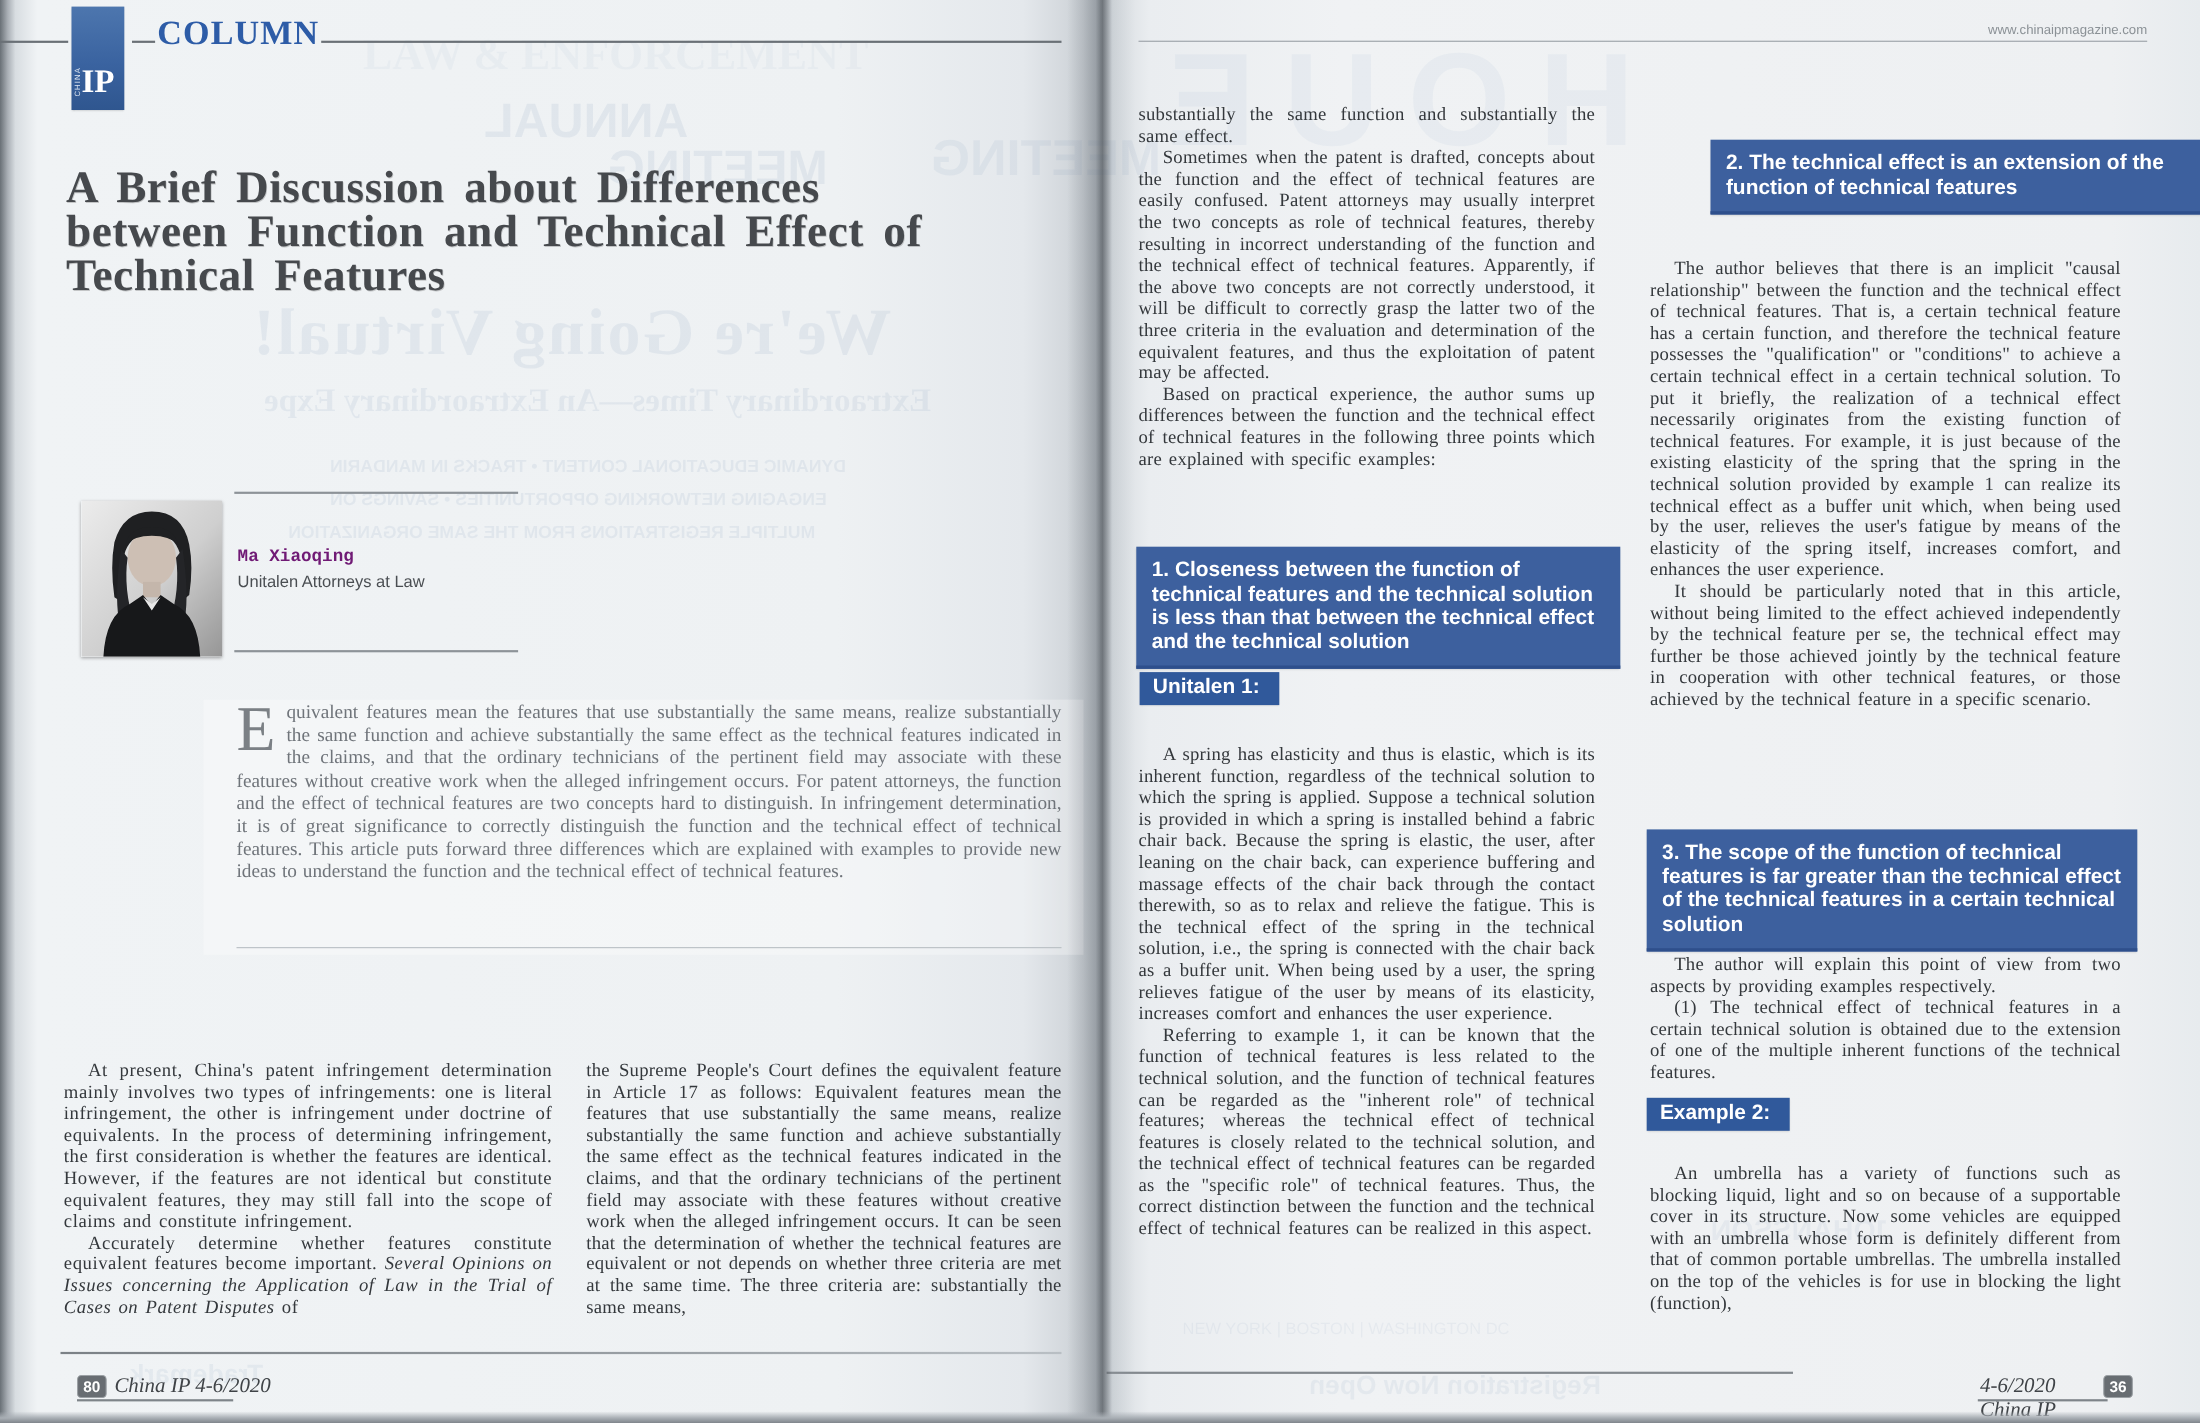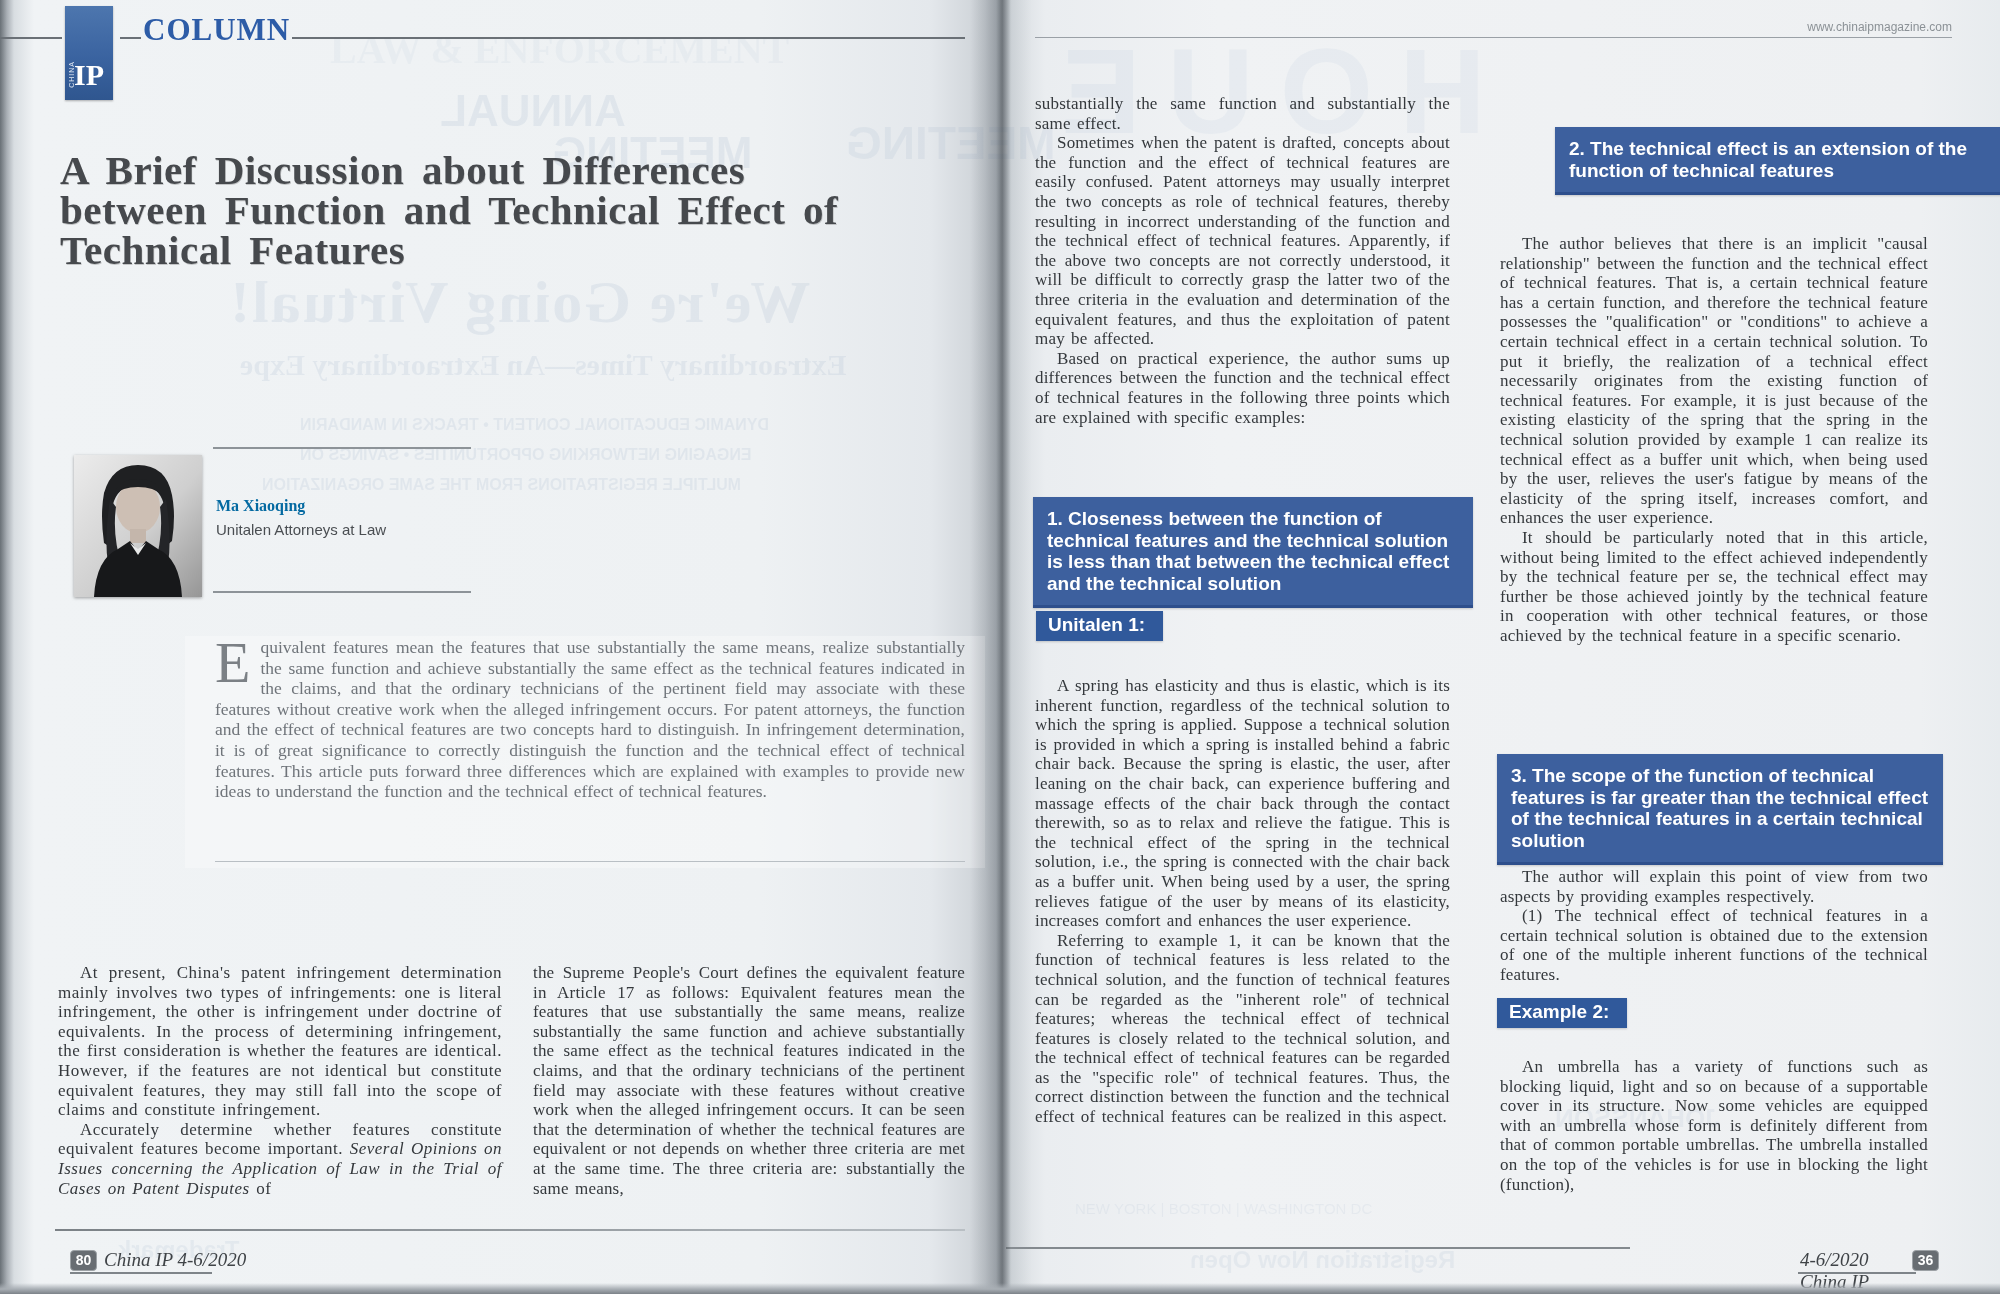--- a/index.html
+++ b/index.html
@@ -59,22 +59,22 @@
     font-size:12px; color:#8b9196; }
 
   
   .title { position:absolute; left:60px; top:150px; width:915px; color:#46494d;
     font-weight:bold; font-size:41px; line-height:40px; letter-spacing:.5px; word-spacing:7px;
     text-shadow:.6px .6px 0 rgba(60,60,60,.25); }
   .author-rule { position:absolute; background:#8d9398; height:2px; width:258px; left:213px; }
   .ar-top { top:447px; } .ar-bottom { top:591px; }
   .photo { position:absolute; left:74px; top:455px; width:128px; height:142px;
     box-shadow:0 1px 3px rgba(0,0,0,.35); }
-  .author-name { position:absolute; left:216px; top:497px; font-family:Liberation Serif, serif;
-    font-weight:bold; font-size:16px; color:#0369a1; }
+  .author-name { position:absolute; left:216px; top:497px; font-family:Liberation Mono, monospace;
+    font-weight:bold; font-size:16px; color:#701a75; }
   .author-aff  { position:absolute; left:216px; top:521px; font-family:"Liberation Sans",sans-serif;
     font-size:15px; color:#4a4e52; }
 
   .abstract { position:absolute; left:215px; top:637px; width:750px; font-size:17.5px;
     line-height:20.6px; color:#6f747a; text-align:justify; word-spacing:1px; }
   .dropcap { float:left; font-size:58px; line-height:46px; padding:3px 10px 0 0; color:#7b8085; }
   .rule-abs { left:215px; top:861px; width:750px; height:1px; background:#b9bfc4; }
 
   
   .col { position:absolute; font-size:17px; line-height:19.6px; color:#34383c;

